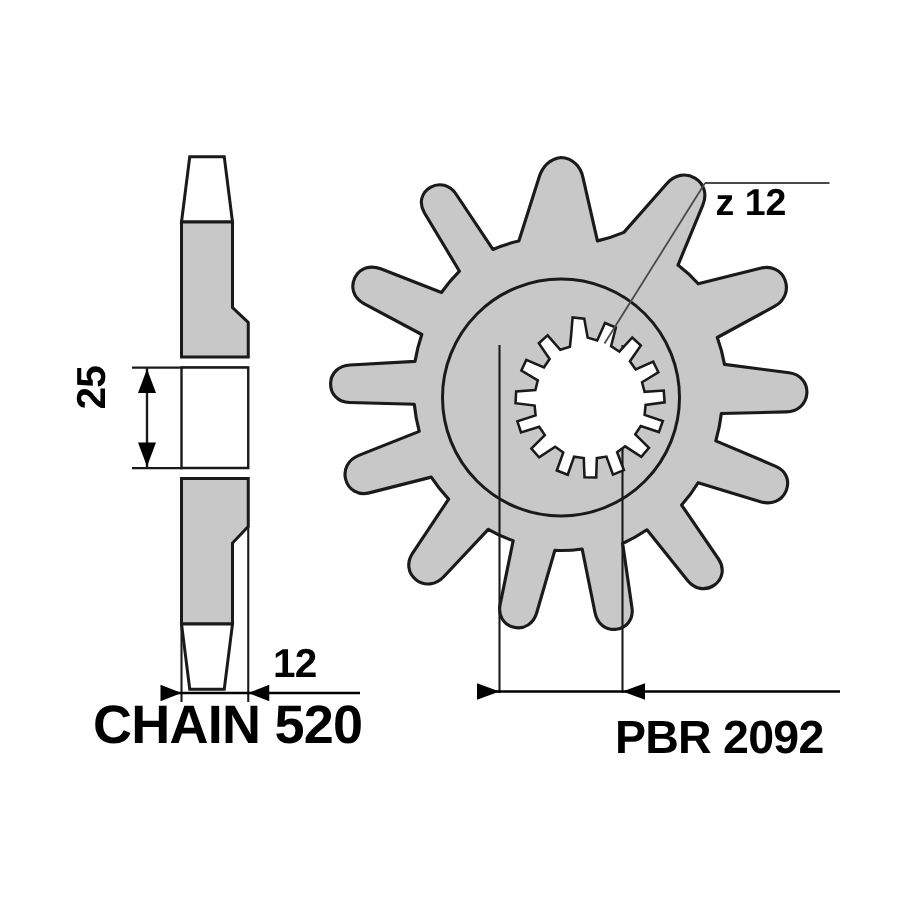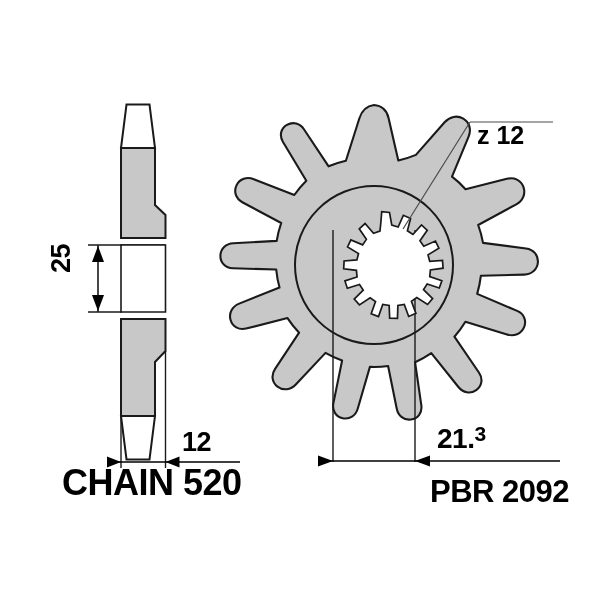--- a/index.html
+++ b/index.html
@@ -63,21 +63,20 @@
   }
   .lbl-chain {
     left: 62px;
     top: 462px;
     font-size: 36px;
   }
   .lbl-pbr {
     left: 410px;
     top: 474px;
     font-size: 31px;
-    margin-left: 20px;
   }
 </style>
 </head>
 <body>
 
 <div id="canvas">
 
   <svg id="drawing" viewBox="0 0 600 600">
 
     <defs>
@@ -227,19 +226,18 @@
     </g>
 
   </svg>
 
   <div class="label lbl-z12">z 12</div>
 
   <div class="label lbl-25">25</div>
 
   <div class="label lbl-12">12</div>
 
-  <div class="label lbl-213"><span>21.</span><span class="sup">3</span></div>
 
   <div class="label lbl-chain">CHAIN 520</div>
 
   <div class="label lbl-pbr">PBR 2092</div>
 
 </div>
 
 </body></html>

